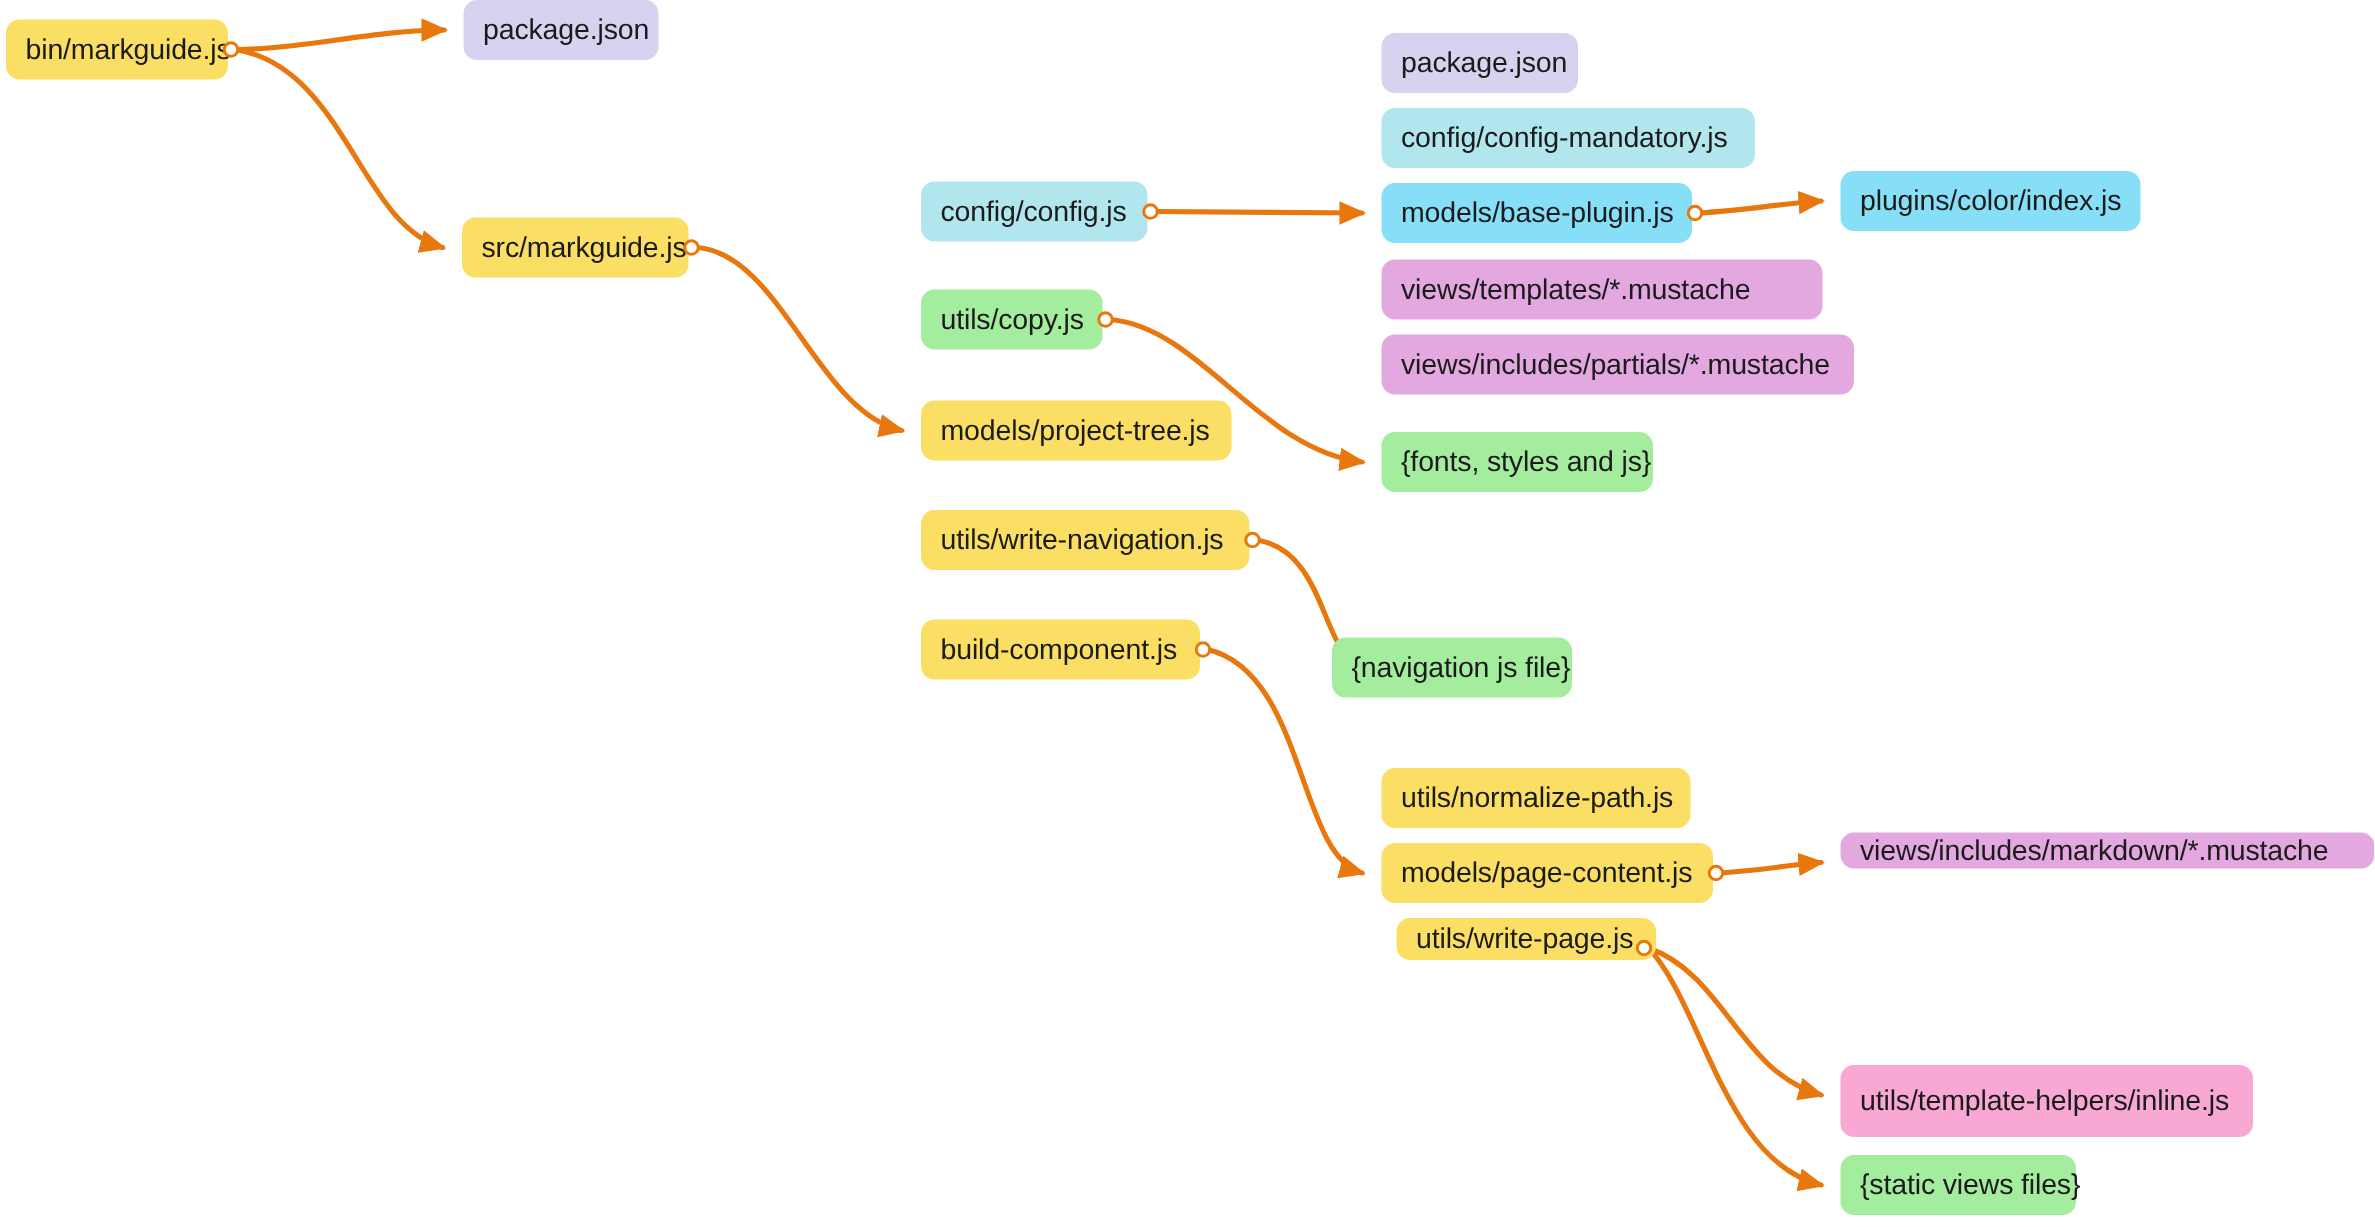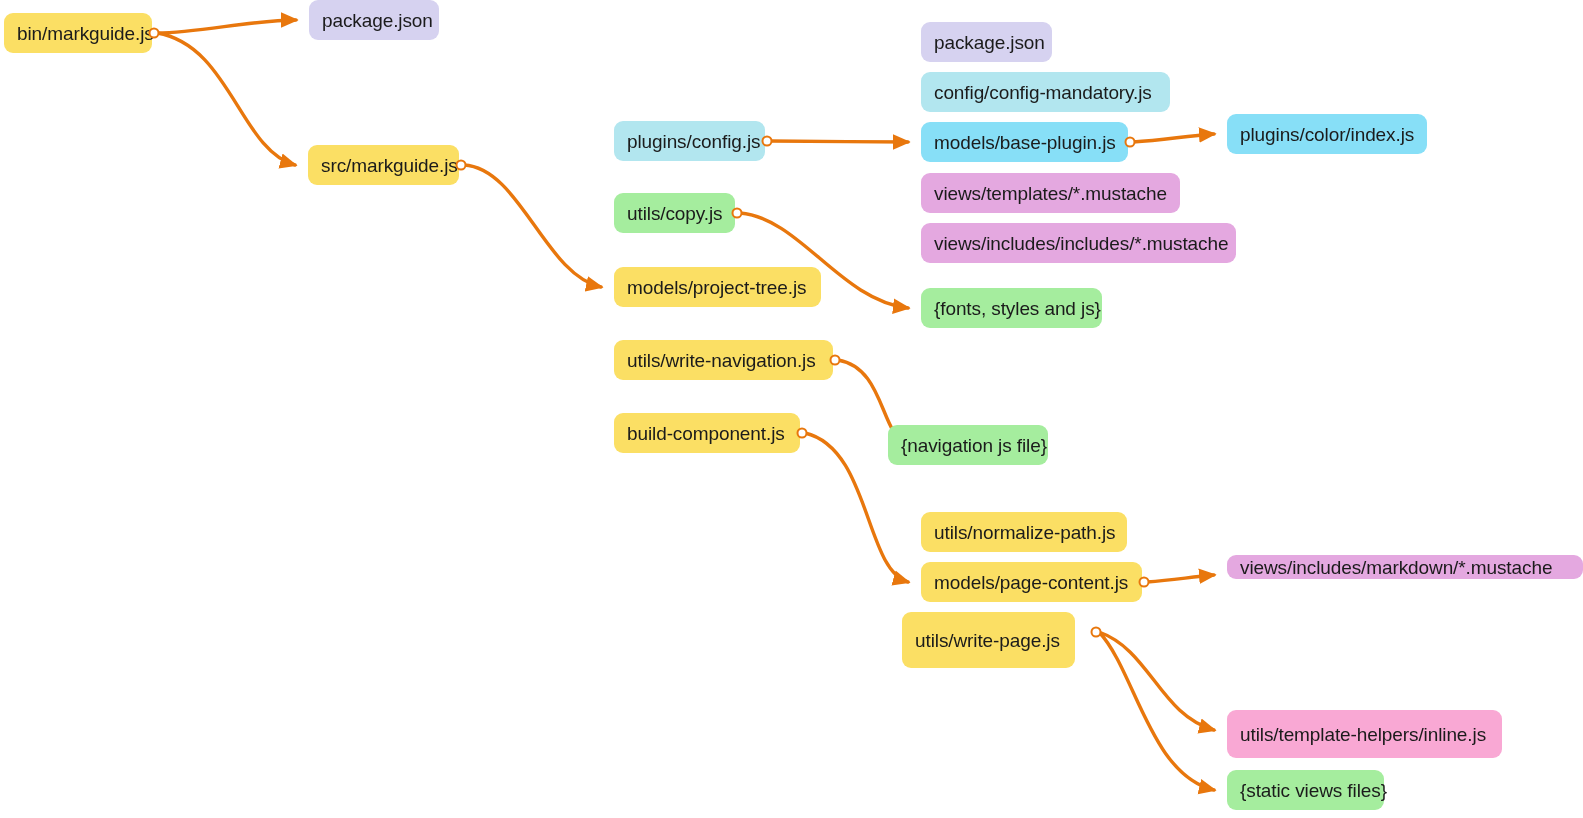--- a/index.html
+++ b/index.html
@@ -77,21 +77,21 @@
       </div>
       <div class="port" style="left: 154px; top: 33px;"></div>
       <div class="node" style="left: 309px; top: 0px; width: 130px; height: 40px; background: rgb(214, 210, 240);">
         <span>package.json</span>
       </div>
       <div class="node" style="left: 308px; top: 145px; width: 151px; height: 40px; background: rgb(251, 223, 100);">
         <span>src/markguide.js</span>
       </div>
       <div class="port" style="left: 461px; top: 165px;"></div>
       <div class="node" style="left: 614px; top: 121px; width: 151px; height: 40px; background: rgb(178, 230, 239);">
-        <span>plugins/config.js</span>
+        <span>config/config.js</span>
       </div>
       <div class="port" style="left: 767px; top: 141px;"></div>
       <div class="node" style="left: 614px; top: 193px; width: 121px; height: 40px; background: rgb(165, 237, 158);">
         <span>utils/copy.js</span>
       </div>
       <div class="port" style="left: 737px; top: 213px;"></div>
       <div class="node" style="left: 614px; top: 267px; width: 207px; height: 40px; background: rgb(251, 223, 100);">
         <span>models/project-tree.js</span>
       </div>
       <div class="node" style="left: 614px; top: 340px; width: 219px; height: 40px; background: rgb(251, 223, 100);">
@@ -105,40 +105,40 @@
       <div class="node" style="left: 921px; top: 22px; width: 131px; height: 40px; background: rgb(214, 210, 240);">
         <span>package.json</span>
       </div>
       <div class="node" style="left: 921px; top: 72px; width: 249px; height: 40px; background: rgb(178, 230, 239);">
         <span>config/config-mandatory.js</span>
       </div>
       <div class="node" style="left: 921px; top: 122px; width: 207px; height: 40px; background: rgb(135, 223, 247);">
         <span>models/base-plugin.js</span>
       </div>
       <div class="port" style="left: 1130px; top: 142px;"></div>
-      <div class="node" style="left: 921px; top: 173px; width: 259px; height: 40px; background: rgb(228, 168, 224);">
+      <div class="node" style="left: 921px; top: 173px; width: 294px; height: 40px; background: rgb(228, 168, 224);">
         <span>views/templates/*.mustache</span>
       </div>
       <div class="node" style="left: 921px; top: 223px; width: 315px; height: 40px; background: rgb(228, 168, 224);">
-        <span>views/includes/includes/*.mustache</span>
+        <span>views/includes/partials/*.mustache</span>
       </div>
       <div class="node" style="left: 921px; top: 288px; width: 181px; height: 40px; background: rgb(165, 237, 158);">
         <span>{fonts, styles and js}</span>
       </div>
       <div class="node" style="left: 888px; top: 425px; width: 160px; height: 40px; background: rgb(165, 237, 158);">
         <span>{navigation js file}</span>
       </div>
       <div class="node" style="left: 921px; top: 512px; width: 206px; height: 40px; background: rgb(251, 223, 100);">
         <span>utils/normalize-path.js</span>
       </div>
       <div class="node" style="left: 921px; top: 562px; width: 221px; height: 40px; background: rgb(251, 223, 100);">
         <span>models/page-content.js</span>
       </div>
       <div class="port" style="left: 1144px; top: 582px;"></div>
-      <div class="node" style="left: 902px; top: 612px; width: 173px; height: 56px; background: rgb(251, 223, 100);">
+      <div class="node" style="left: 931px; top: 612px; width: 173px; height: 28px; background: rgb(251, 223, 100);">
         <span>utils/write-page.js</span>
       </div>
       <div class="port" style="left: 1096px; top: 632px;"></div>
       <div class="node" style="left: 1227px; top: 114px; width: 200px; height: 40px; background: rgb(135, 223, 247);">
         <span>plugins/color/index.js</span>
       </div>
       <div class="node" style="left: 1227px; top: 555px; width: 356px; height: 24px; background: rgb(228, 168, 224);">
         <span>views/includes/markdown/*.mustache</span>
       </div>
       <div class="node" style="left: 1227px; top: 710px; width: 275px; height: 48px; background: #f9a8d4;">

